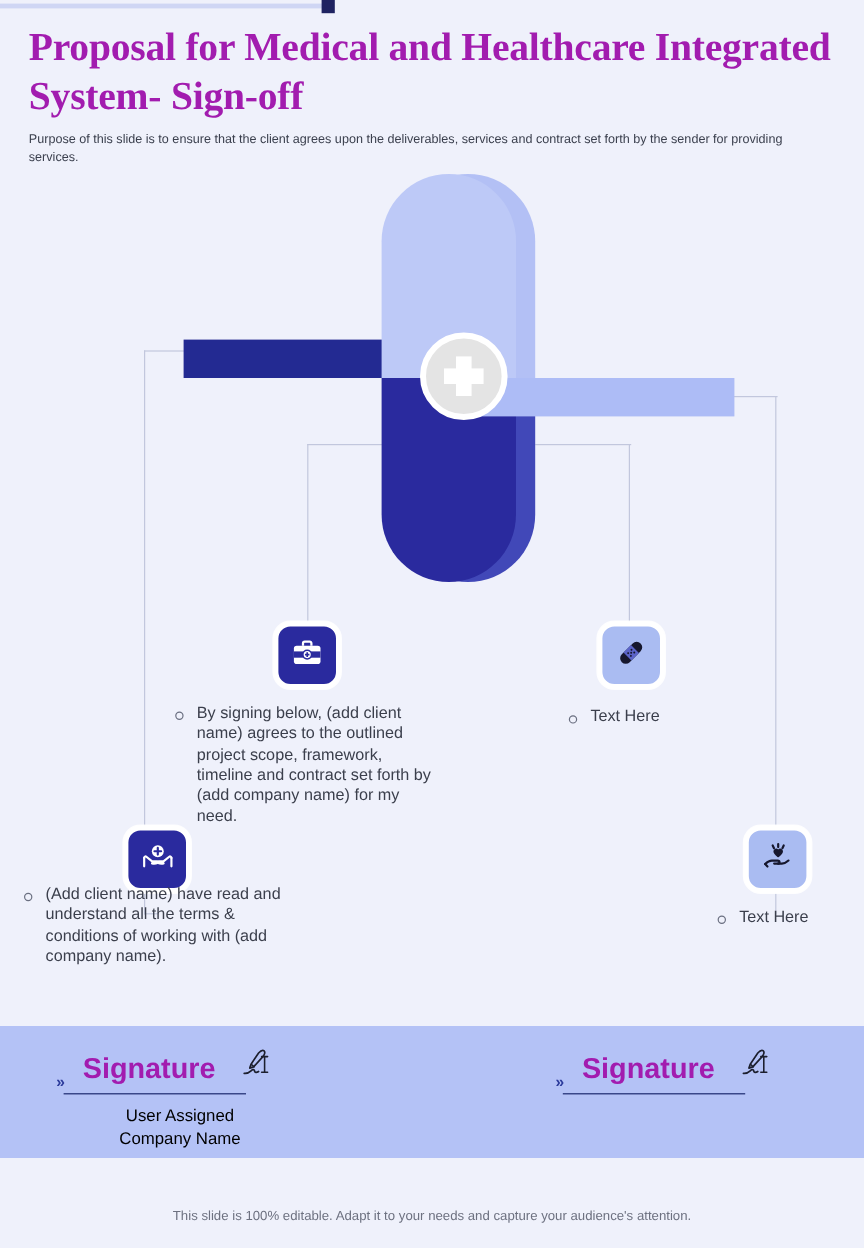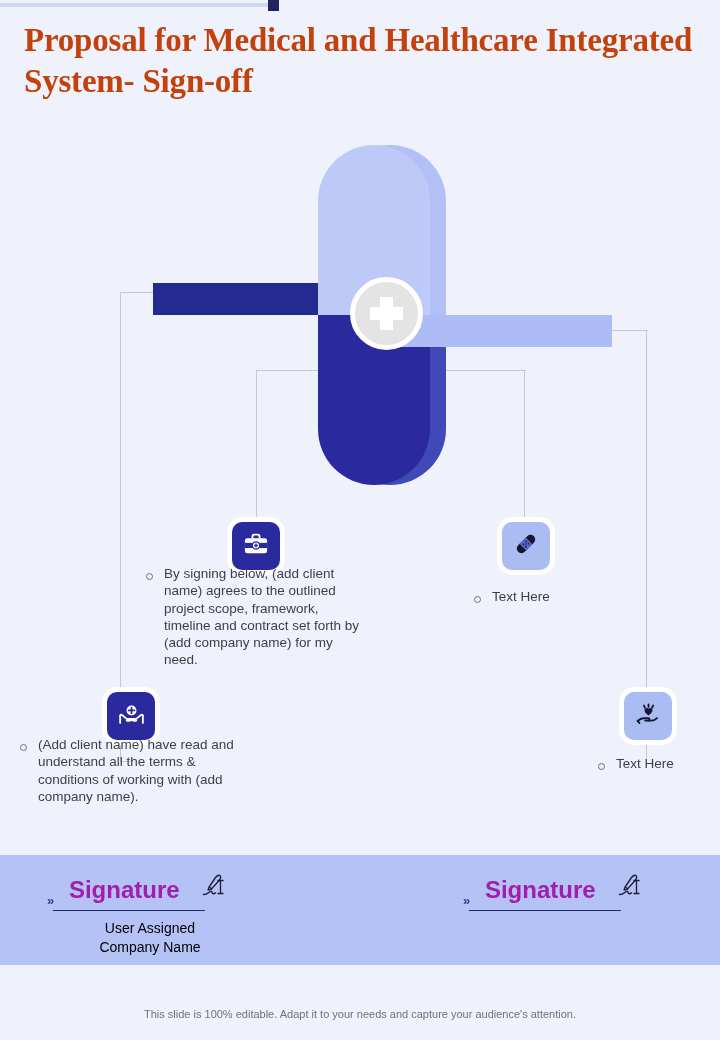--- a/index.html
+++ b/index.html
@@ -13,21 +13,21 @@
   
   .topbar-wrap{position:absolute;left:0;top:0;width:290px;height:10px;}
   .topbar-line{position:absolute;left:0;top:3px;width:272px;height:4px;background:#cfd6f4;}
   .topbar-dot{position:absolute;left:268px;top:0px;width:11px;height:11px;background:#1f2361;}
 
   
   .header{position:absolute;left:24px;top:20px;width:672px;}
   .title{
     font-family:"Liberation Serif", serif;
     font-weight:bold;font-size:33px;line-height:1.25;
-    color:#c2410c;letter-spacing:-0.2px;margin:0;
+    color:#a21caf;letter-spacing:-0.2px;margin:0;
   }
   .subtitle{
     margin:6px 0 0 0;font-size:10.5px;line-height:1.45;color:#3a3f4d;
     max-width:660px;
   }
 
   
   .conn{position:absolute;background:transparent;border-color:#c2c7dd;border-style:solid;}
 
   
@@ -114,20 +114,21 @@
 </head>
 <body>
 
 <div class="topbar-wrap">
   <div class="topbar-line"></div>
   <div class="topbar-dot"></div>
 </div>
 
 <div class="header">
   <h1 class="title">Proposal for Medical and Healthcare Integrated System- Sign-off</h1>
+  <p class="subtitle">Purpose of this slide is to ensure that the client agrees upon the deliverables, services and contract set forth by the sender for providing services.</p>
 </div>
 
 <div class="conn" style="left:120px;top:292px;width:2px;height:470px;border-width:0 0 0 1px;"></div>
 <div class="conn" style="left:120px;top:292px;width:36px;height:1px;border-width:1px 0 0 0;"></div>
 <div class="conn" style="left:120px;top:761px;width:12px;height:1px;border-width:1px 0 0 0;"></div>
 
 <div class="conn" style="left:256px;top:370px;width:2px;height:150px;border-width:0 0 0 1px;"></div>
 <div class="conn" style="left:256px;top:370px;width:80px;height:1px;border-width:1px 0 0 0;"></div>
 
 <div class="conn" style="left:524px;top:370px;width:2px;height:150px;border-width:0 0 0 1px;"></div>
@@ -195,21 +196,21 @@
     <svg width="29" height="29" viewBox="0 0 24 24">
       <path d="M12 12.8s-3.3-2.1-3.3-4.3A1.9 1.9 0 0 1 12 7.3a1.9 1.9 0 0 1 3.3 1.2c0 2.2-3.3 4.3-3.3 4.3z" fill="#16172e"></path>
       <path d="M8.2 4.6l.9 1.9M12 3.6v2.1M15.8 4.6l-.9 1.9" stroke="#16172e" stroke-width="1.5" stroke-linecap="round"></path>
       <path d="M3 17.4c1.6-1.5 3.1-2.3 4.6-2.3h4.1c.8 0 1.2.5 1.2 1s-.5 1-1.2 1H9.2" fill="none" stroke="#16172e" stroke-width="1.5" stroke-linecap="round" stroke-linejoin="round"></path>
       <path d="M11.8 17.1h2.7c1.6 0 3.2-.8 4.6-2.1" fill="none" stroke="#16172e" stroke-width="1.5" stroke-linecap="round"></path>
       <path d="M3 17.4l1.6 1.7" stroke="#16172e" stroke-width="1.5" stroke-linecap="round"></path>
     </svg>
   </span>
 </div>
 
-<div class="bullet" style="left:146px;top:565px;width:222px;">
+<div class="bullet" style="left:146px;top:585px;width:222px;">
   <span class="dot"></span>
   <span class="txt">By signing below, (add client name) agrees to the outlined project scope, framework, timeline and contract set forth by (add company name) for my need.</span>
 </div>
 
 <div class="bullet" style="left:474px;top:588px;width:160px;">
   <span class="dot"></span>
   <span class="txt">Text Here</span>
 </div>
 
 <div class="bullet" style="left:20px;top:736px;width:222px;">

